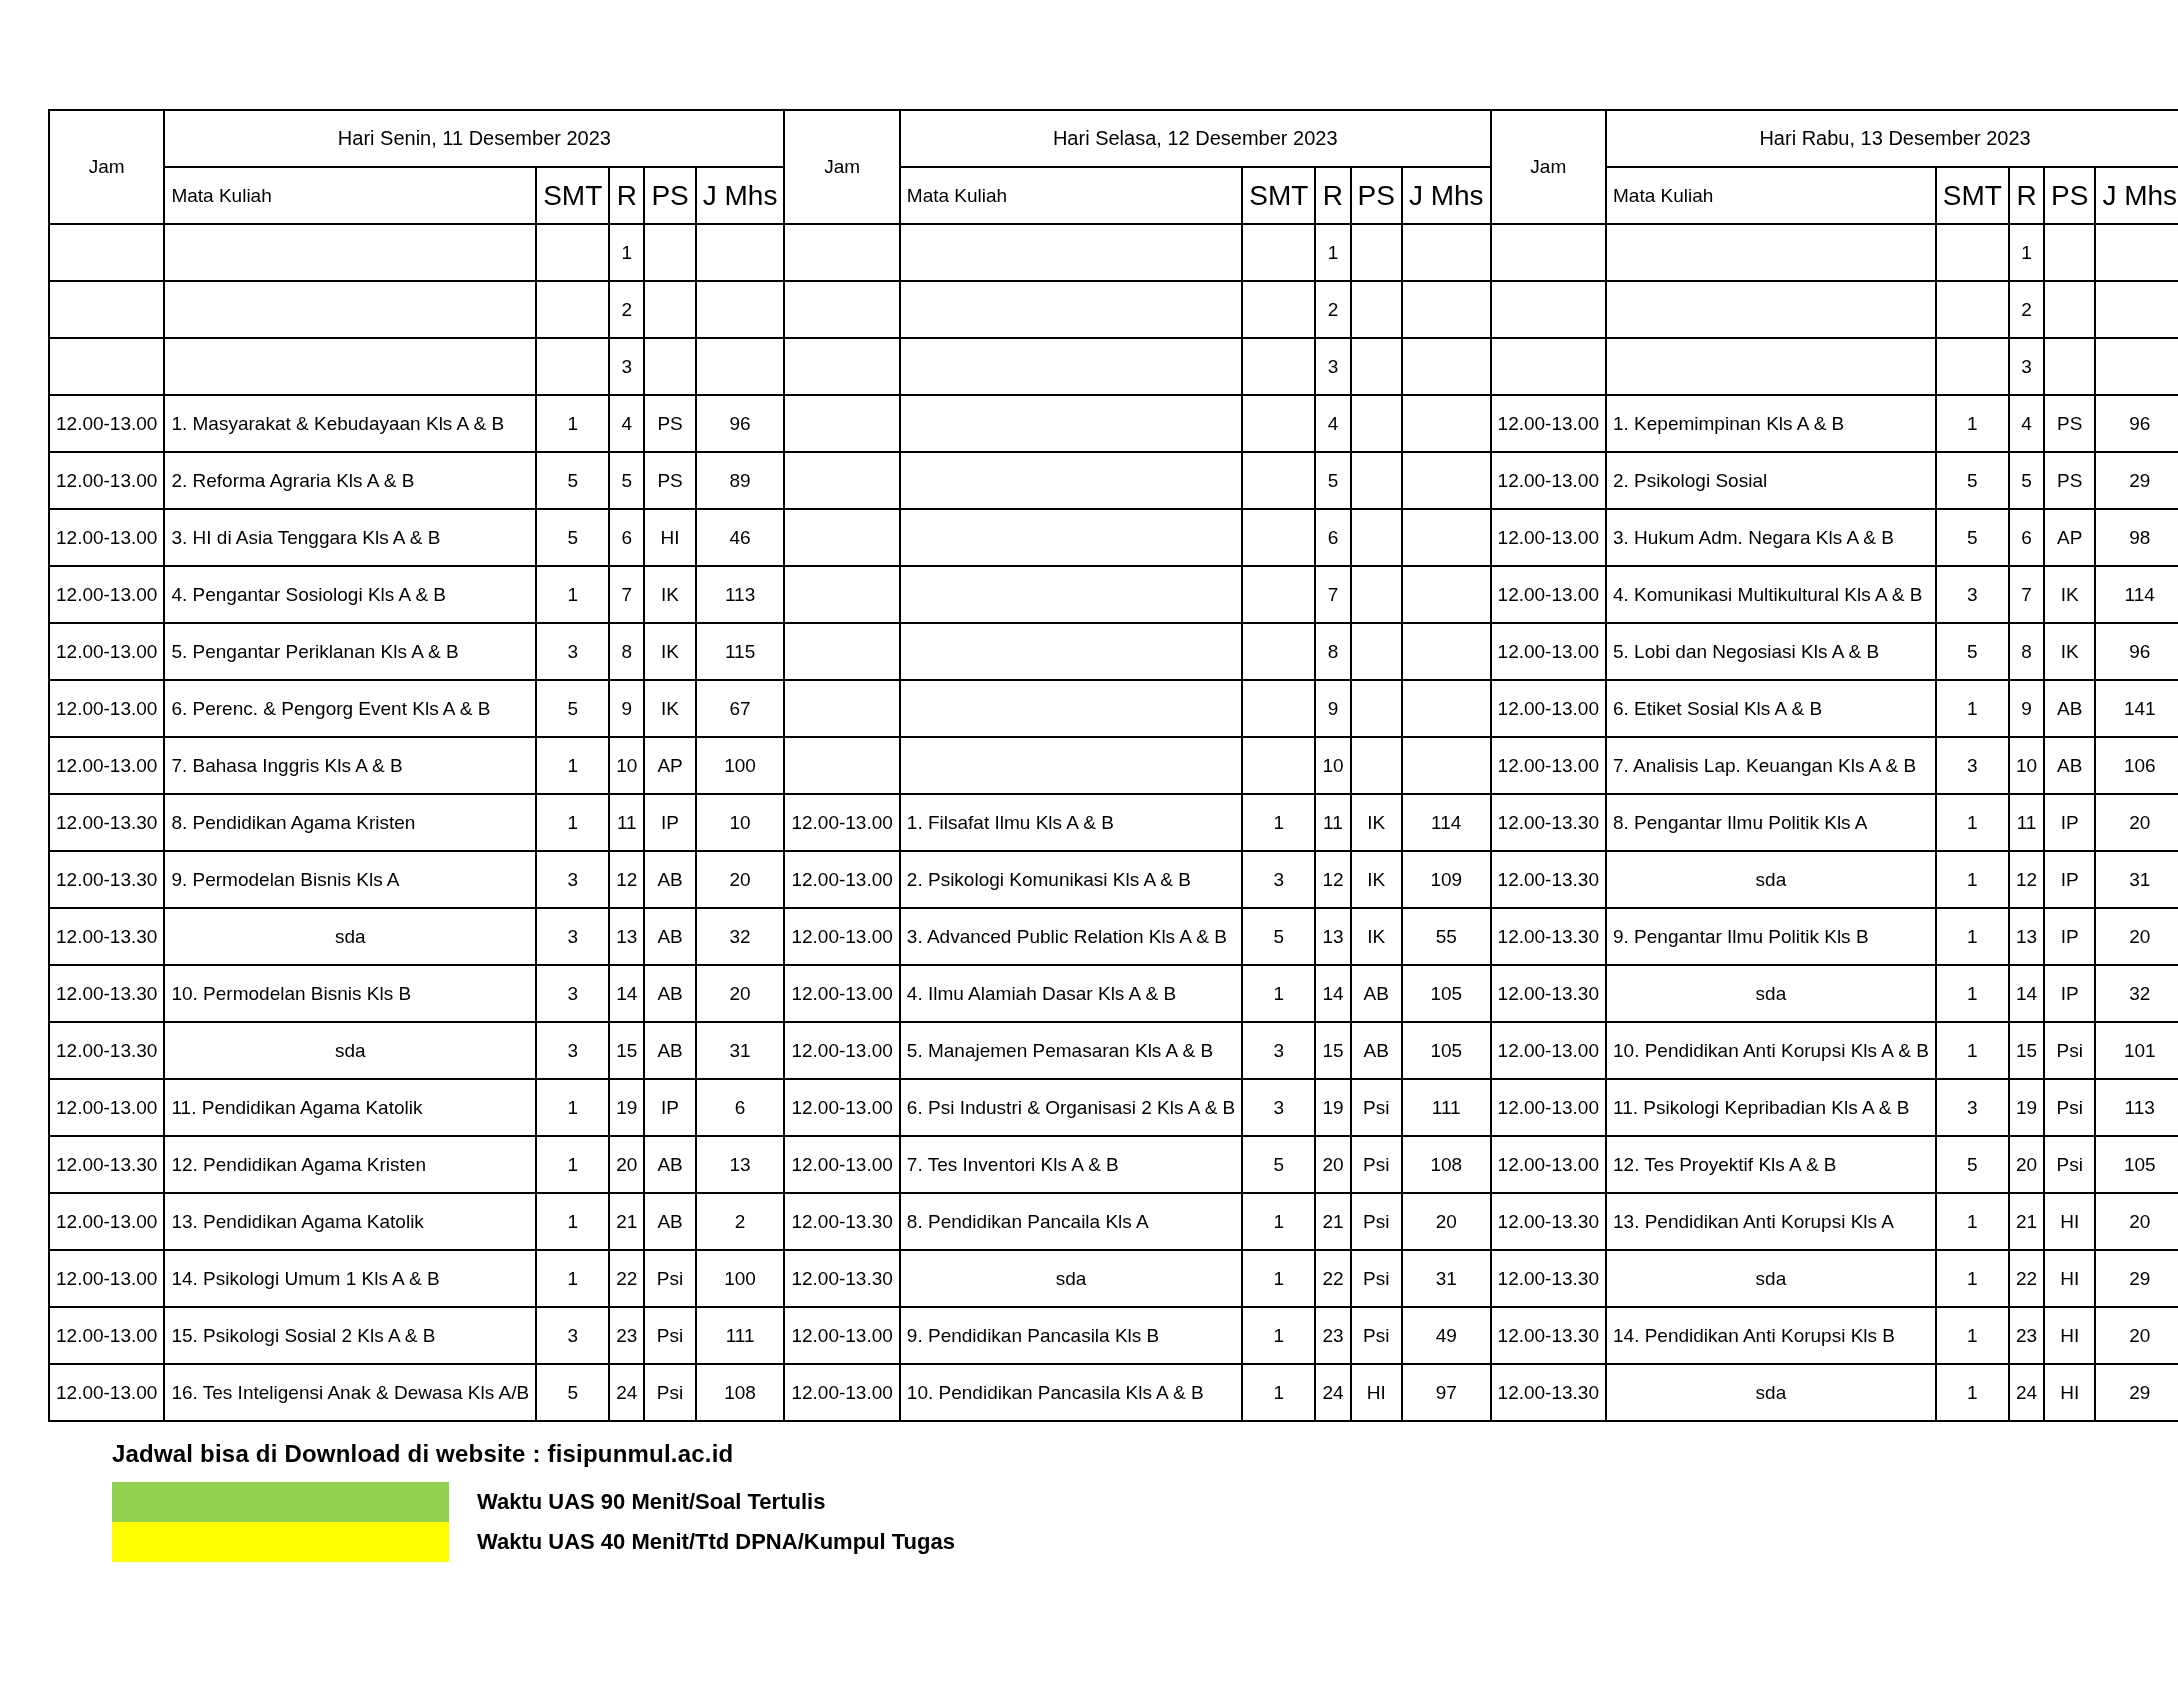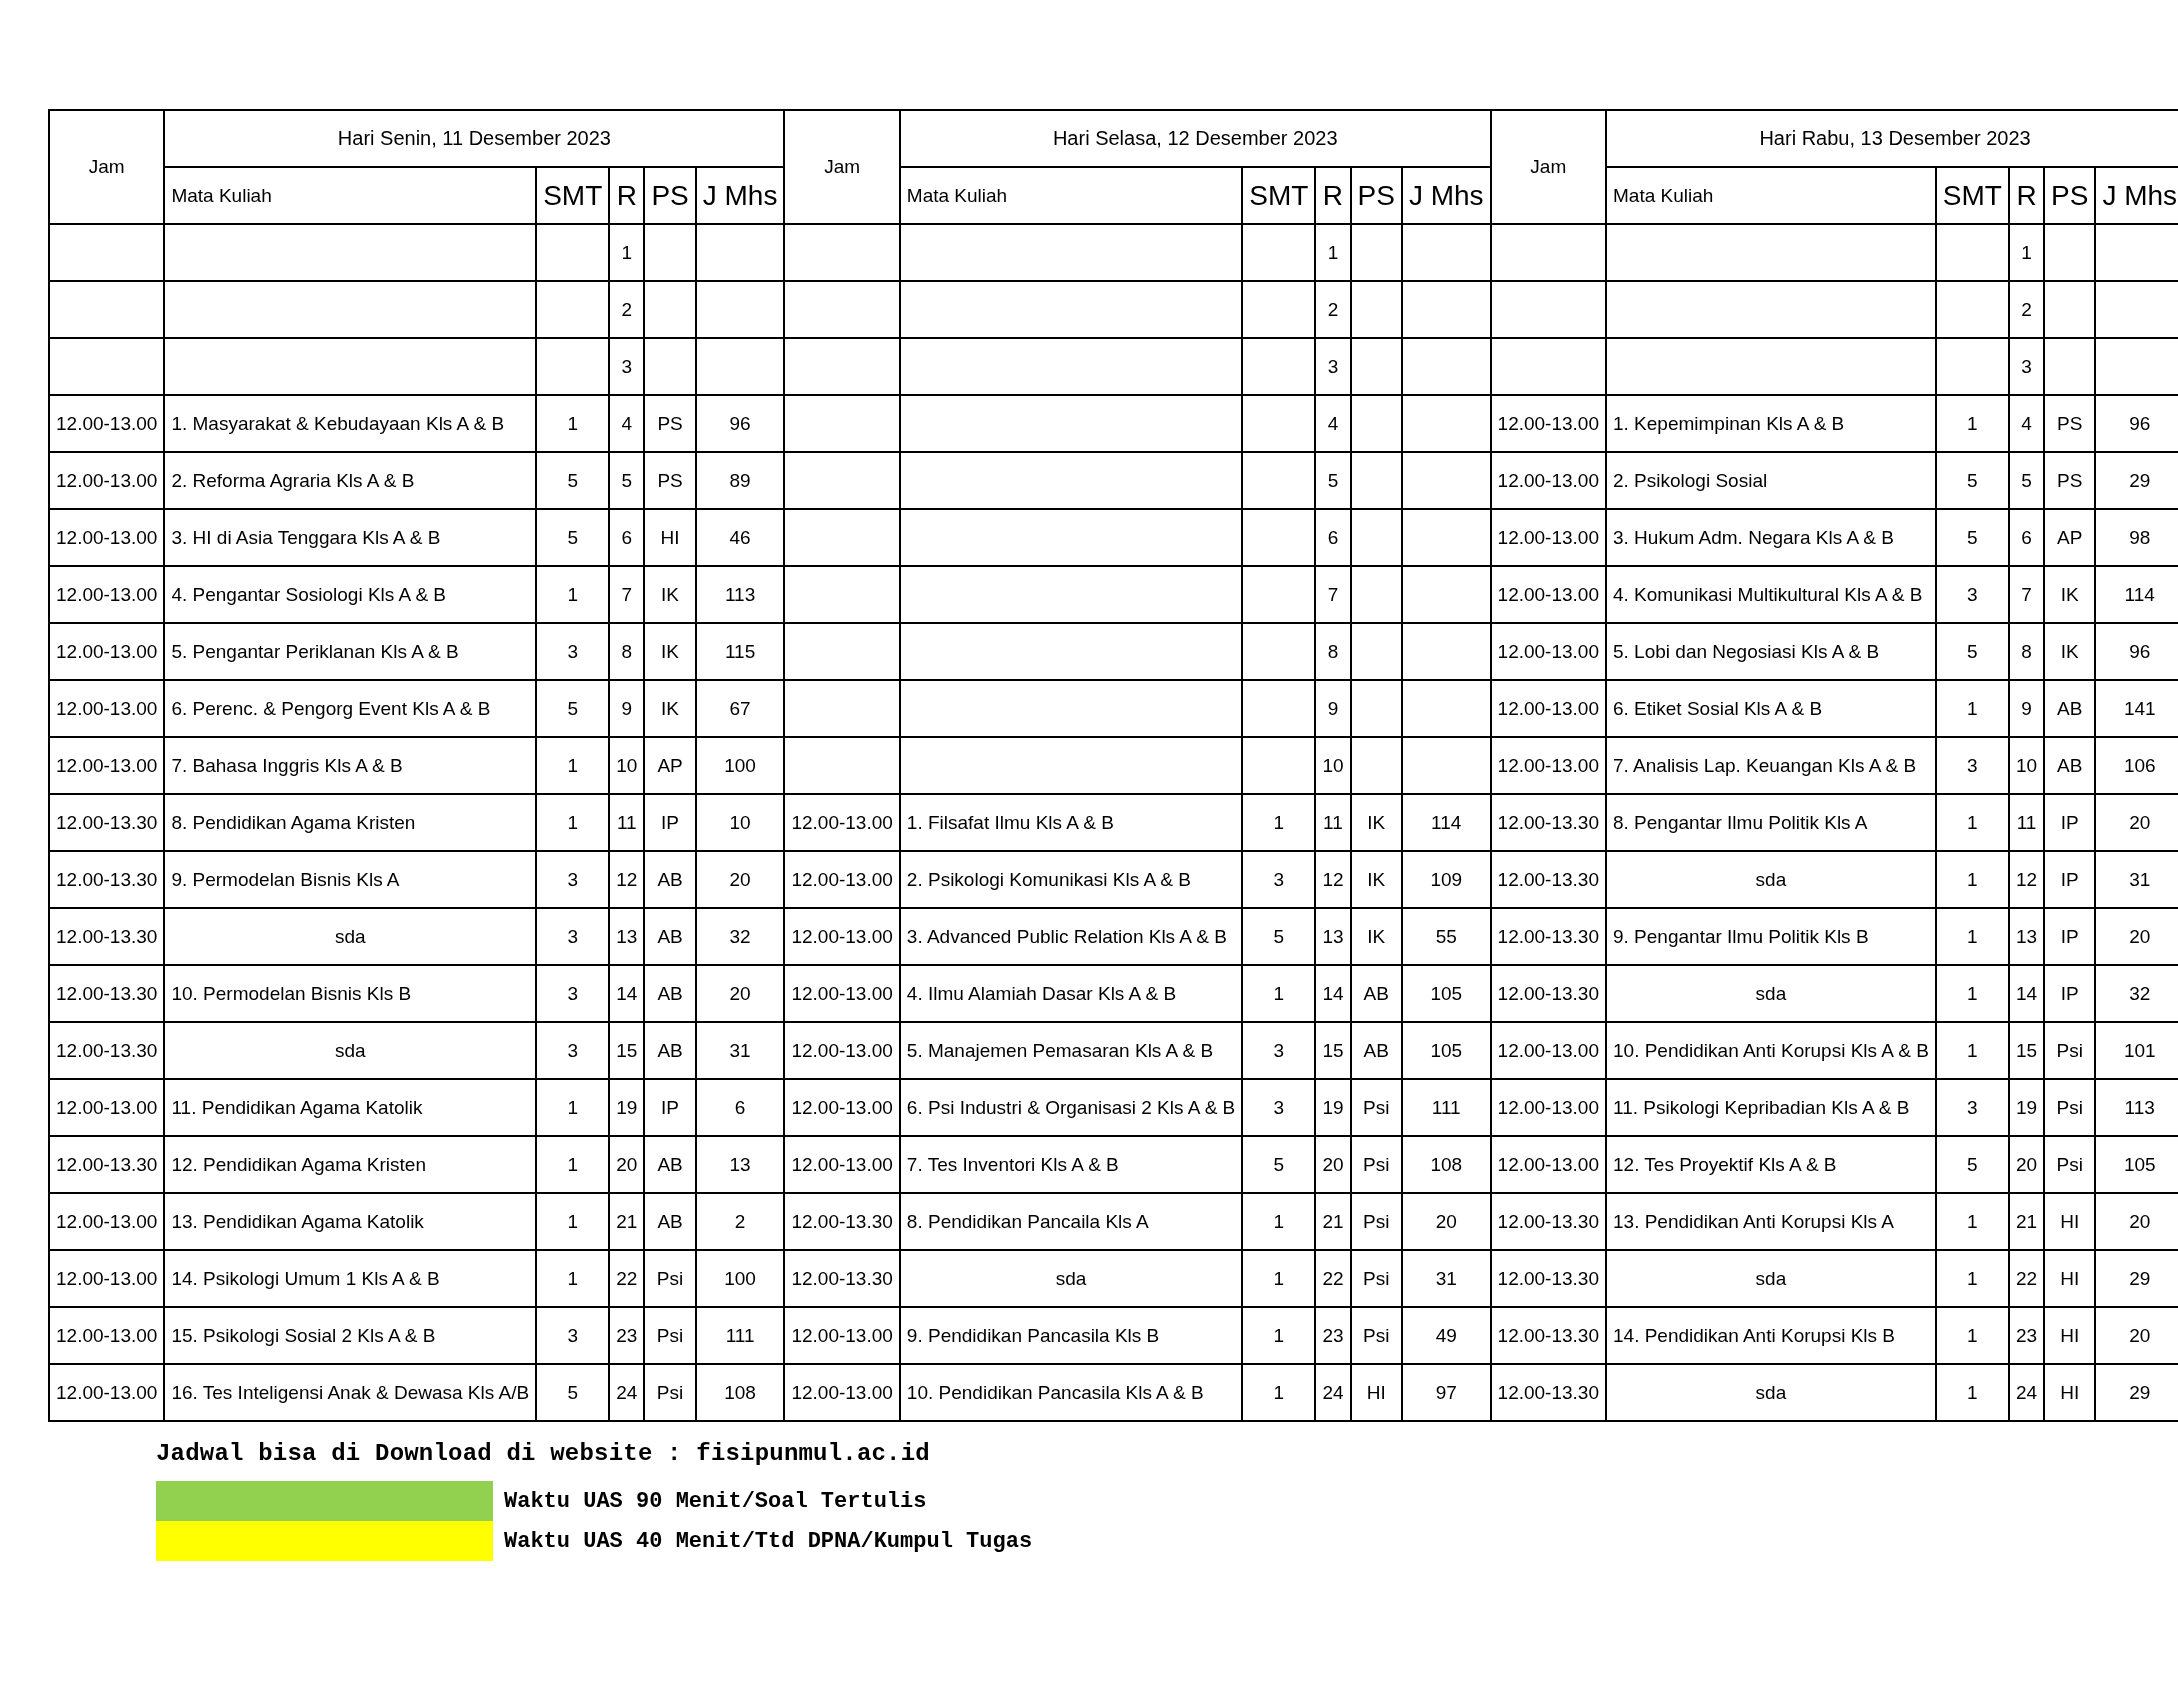--- a/index.html
+++ b/index.html
@@ -69,22 +69,21 @@
 
   
   .f-grey   { background: #d9d9d9; }
   .f-yellow { background: #ffff00; }
   .f-green  { background: #92d050; }
   .f-white  { background: #ffffff; }
 
   
   .footer {
     margin-top: 18px;
-    margin-left: 108px;
-    font-family: Liberation Mono, monospace;
+    margin-left: 64px;
   }
   .foot-title {
     font-size: 24px;
     font-weight: bold;
     letter-spacing: 0.2px;
     margin-bottom: 14px;
   }
   .legend-row {
     display: flex;
     align-items: center;
@@ -94,21 +93,21 @@
     width: 337px;
     height: 40px;
     border: 0;
     flex: 0 0 337px;
   }
   .legend-swatch.green { background: #92d050; }
   .legend-swatch.yellow { background: #ffff00; }
   .legend-text {
     font-size: 22px;
     font-weight: bold;
-    padding-left: 11px;
+    padding-left: 28px;
     white-space: nowrap;
   }
 </style>
 </head>
 <body>
 
 <div class="page">
 
   <table class="sched">
     <thead>

